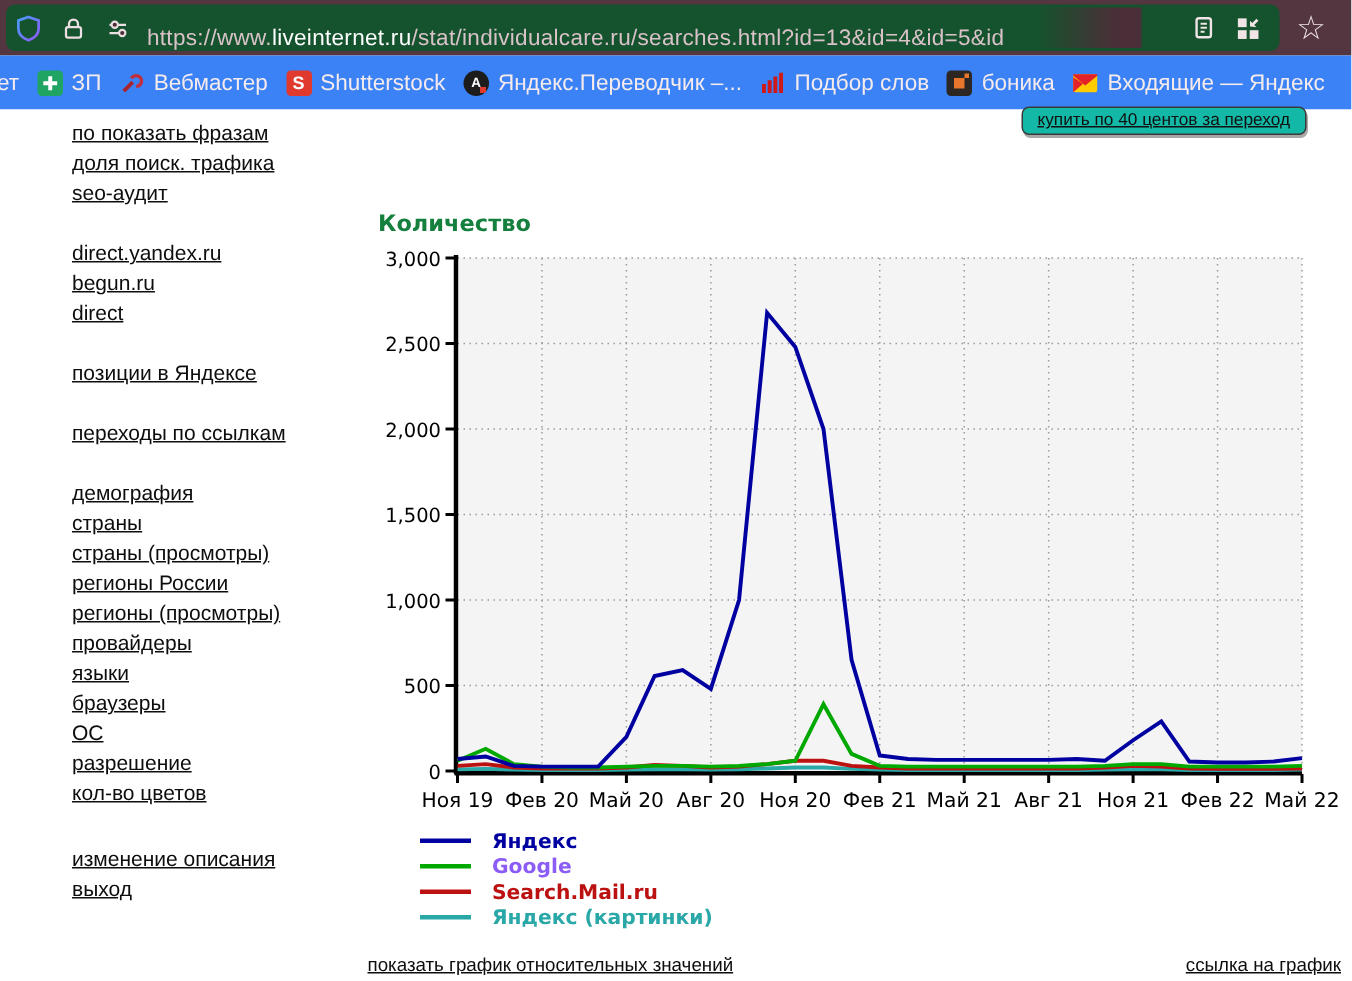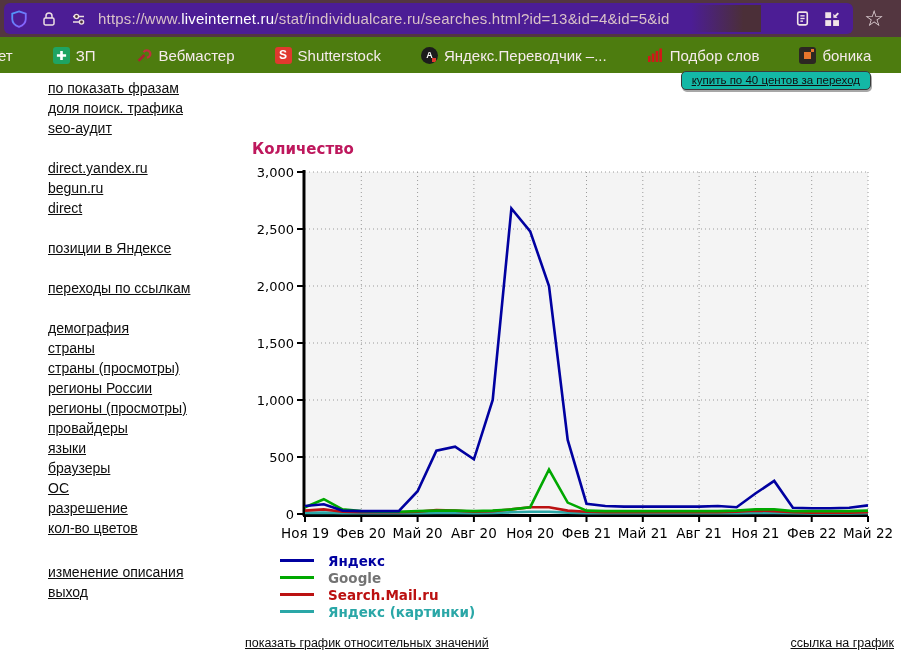--- a/index.html
+++ b/index.html
@@ -1,48 +1,48 @@
 <!DOCTYPE html>
 <html><head>
 <meta charset="utf-8">
 <style>
   html,body{margin:0;padding:0;width:901px;height:654px;overflow:hidden;
     font-family:"Liberation Sans",sans-serif;background:#fff;position:relative}
   
   .toolbar{position:absolute;top:0;left:0;right:0;height:37px;background:#533640}
-  .urlbar{position:absolute;top:3px;left:4px;width:849px;height:31px;background:#4c1d95;
-    border-radius:6px;display:flex;align-items:center;color:#d9c2c8;font-size:15px}
+  .urlbar{position:absolute;top:3px;left:4px;width:849px;height:31px;background:#14532d;
+    border-radius:6px;display:flex;align-items:flex-end;color:#d9c2c8;font-size:15px}
   .urlbar .tb-icon{flex:none;display:flex;align-items:center;justify-content:center;
     width:30px;height:31px;cursor:pointer}
   .url-text{white-space:nowrap;overflow:hidden;margin-left:4px;letter-spacing:.2px}
   .url-domain{color:#ffffff}
   .url-rest{color:#d9c2c8}
   .url-fade{position:absolute;right:92px;top:2px;bottom:2px;width:70px;
     background:linear-gradient(to right,rgba(75,47,56,0),#4b2f38 75%)}
   .url-right{position:absolute;right:6px;top:0;height:31px;display:flex;align-items:center}
   .star{position:absolute;right:12px;top:2px;width:30px;height:33px;display:flex;
     align-items:center;justify-content:center;color:#f1e4e7;font-size:22px;cursor:pointer}
-  .bookmarks{position:absolute;top:37px;left:0;right:0;height:36px;background:#4d7c0f;
-    display:flex;align-items:center;gap:40px;overflow:hidden;color:#f6ebec;font-size:15px;
+  .bookmarks{position:absolute;top:37px;left:0;right:0;height:36px;background:#3b82f6;
+    display:flex;align-items:center;gap:12px;overflow:hidden;color:#f6ebec;font-size:15px;
     padding-left:2px}
   .bm{display:flex;align-items:center;gap:6px;white-space:nowrap;flex:none;cursor:pointer}
   .fav{width:17px;height:17px;border-radius:3px;flex:none;display:flex;
     align-items:center;justify-content:center;overflow:hidden}
   
   .content{position:absolute;top:73px;left:0;right:0;bottom:0;background:#fff}
   .sidebar{position:absolute;left:48px;top:5px;font-size:14px;line-height:20px}
   .sgroup{margin:0 0 20px 0}
   .sgroup a{display:block;color:#0d0d0d;text-decoration:underline;cursor:pointer;
     white-space:nowrap}
   .buy-btn{position:absolute;top:-2px;right:30px;background:#14b8a6;border:1px solid #3a3a3a;
     border-radius:5px;padding:2px 10px 3px;font-size:11.5px;color:#101010;
     text-decoration:underline;box-shadow:1px 2px 0 rgba(60,60,60,.45);cursor:pointer;
     white-space:nowrap}
   .chart-title{position:absolute;left:252px;top:67px;font-family:"DejaVu Sans",sans-serif;
-    font-weight:bold;font-size:15px;color:#be185d}
+    font-weight:bold;font-size:15px;color:#15803d}
   svg.chart{position:absolute;left:0;top:-73px;width:901px;height:654px;pointer-events:none}
   .legend{position:absolute;left:280px;top:479px}
   .legend-row{display:flex;align-items:center;height:17px}
   .legend-swatch{width:34px;height:3px;margin-right:14px;flex:none}
   .legend-label{font-family:"DejaVu Sans",sans-serif;font-weight:bold;font-size:13.5px;
     white-space:nowrap}
   .foot-link{position:absolute;top:563px;font-size:12.5px;color:#0d0d0d;
     text-decoration:underline;cursor:pointer;white-space:nowrap}
   .foot-left{left:245px}
   .foot-right{right:7px}
@@ -263,21 +263,21 @@
       <polyline points="305.0,506.0 323.8,504.3 342.5,510.6 361.3,511.1 380.1,511.1 398.8,511.1 417.6,491.2 436.4,450.7 455.1,446.7 473.9,459.3 492.7,400.0 511.4,208.5 530.2,231.3 549.0,286.0 567.7,439.9 586.5,503.7 605.3,506.0 624.0,506.6 642.8,506.6 661.6,506.6 680.3,506.6 699.1,506.6 717.9,506.0 736.6,507.2 755.4,493.5 774.2,480.9 792.9,507.7 811.7,508.3 830.5,508.3 849.2,507.7 868.0,505.4" fill="none" stroke="#0000a0" stroke-width="2.6"></polyline>
     </svg>
 
   <div class="legend" id="chart-legend">
       <div class="legend-row">
         <span class="legend-swatch" style="background: rgb(0, 0, 160);"></span>
         <span class="legend-label" style="color: rgb(0, 0, 160);">Яндекс</span>
       </div>
       <div class="legend-row">
         <span class="legend-swatch" style="background: rgb(0, 168, 0);"></span>
-        <span class="legend-label" style="color: #737373;">Google</span>
+        <span class="legend-label" style="color: #8b5cf6;">Google</span>
       </div>
       <div class="legend-row">
         <span class="legend-swatch" style="background: rgb(187, 17, 17);"></span>
         <span class="legend-label" style="color: rgb(187, 17, 17);">Search.Mail.ru</span>
       </div>
       <div class="legend-row">
         <span class="legend-swatch" style="background: rgb(42, 167, 167);"></span>
         <span class="legend-label" style="color: rgb(42, 167, 167);">Яндекс (картинки)</span>
       </div>
     </div>

